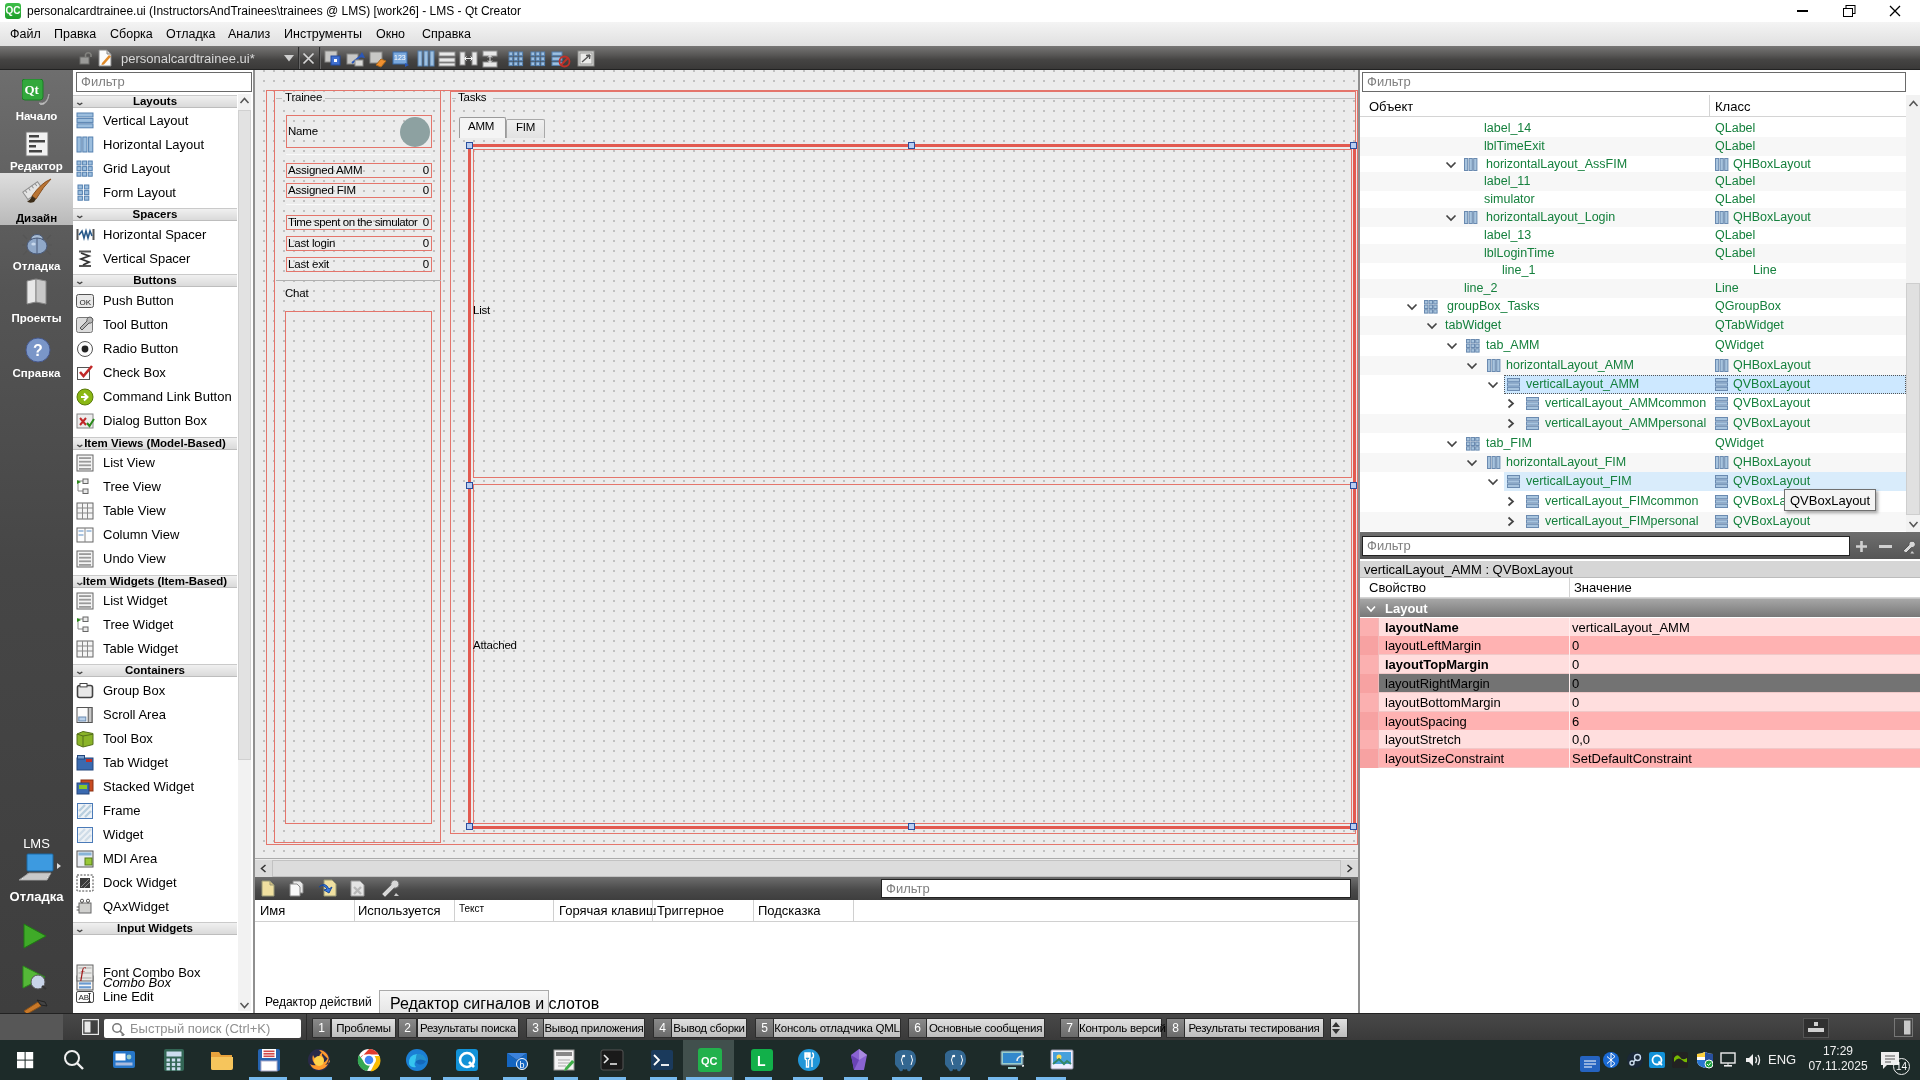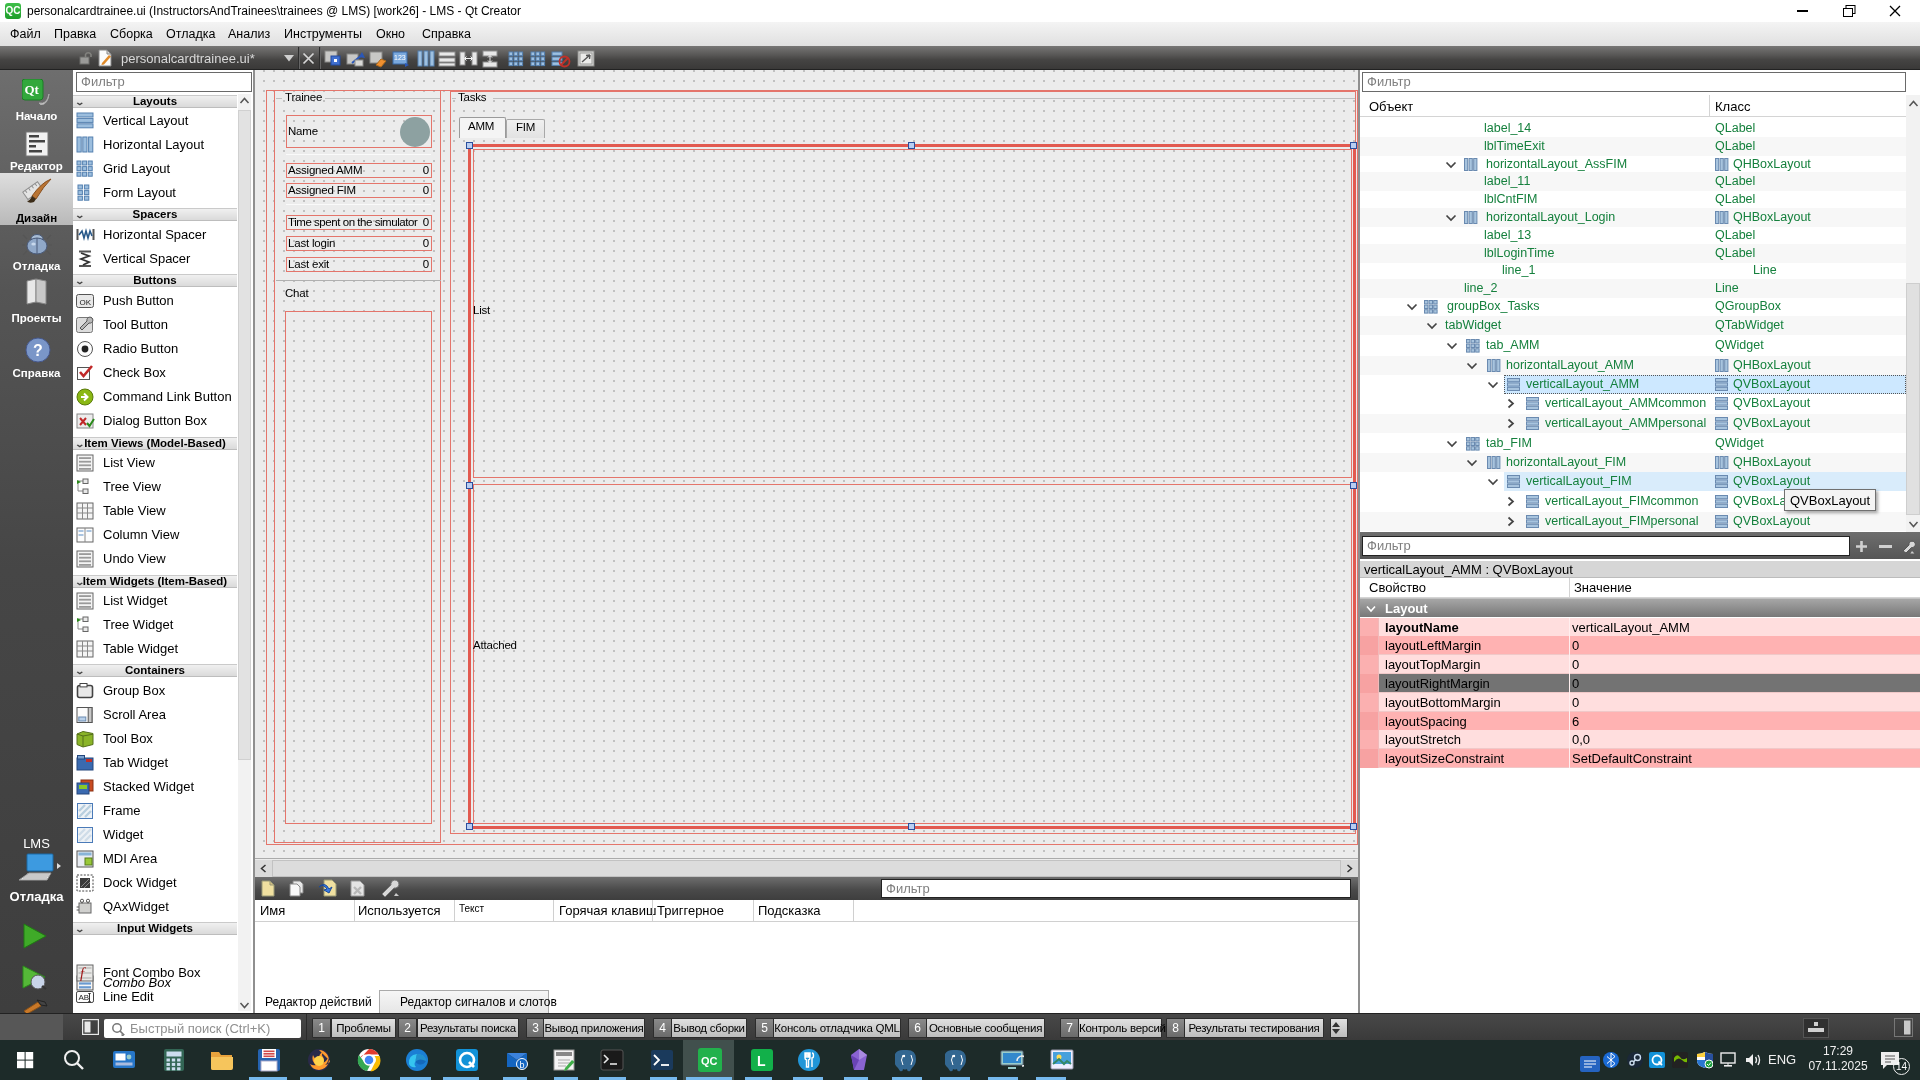--- a/index.html
+++ b/index.html
@@ -640,21 +640,21 @@
 <i style="position:absolute;left:199px;top:0;width:1px;height:21px;background:#d0d0d0;"></i>
 <i style="position:absolute;left:298px;top:0;width:1px;height:21px;background:#d0d0d0;"></i>
 <i style="position:absolute;left:397px;top:0;width:1px;height:21px;background:#d0d0d0;"></i>
 <i style="position:absolute;left:498px;top:0;width:1px;height:21px;background:#d0d0d0;"></i>
 <i style="position:absolute;left:598px;top:0;width:1px;height:21px;background:#d0d0d0;"></i>
 </div>
 <div style="position:absolute;left:0;top:852px;width:1103px;height:67px;background:#fff;"></div>
 <div style="position:absolute;left:0;top:919px;width:1103px;height:24px;background:#fff;">
 <div style="position:absolute;left:124px;top:1px;width:170px;height:23px;background:linear-gradient(#f6f6f6,#e6e6e6);border:1px solid #aaa;border-bottom:none;"></div>
 <span style="position:absolute;left:10px;top:6px;font-size:12px;">Редактор действий</span>
-<span style="position:absolute;left:145px;top:6px;font-size:12px;">Редактор сигналов и слотов</span>
+<span style="position:absolute;left:135px;top:6px;font-size:16px;">Редактор сигналов и слотов</span>
 </div>
 </div>
 <div class="abs" style="left:1358px;top:70px;width:562px;height:943px;background:#fff;border-left:2px solid #8f8f8f;">
 <div class="winput" style="left:2px;top:2px;width:544px;height:20px;line-height:18px;">Фильтр</div>
 <div style="position:absolute;left:0;top:25px;width:546px;height:22px;border-bottom:1px solid #d4d4d4;">
       <span style="position:absolute;left:9px;top:4px;">Объект</span>
       <span style="position:absolute;left:355px;top:4px;">Класс</span>
       <i style="position:absolute;left:349px;top:0;width:1px;height:22px;background:#d4d4d4;"></i>
     </div>
 <div class="trow" style="top:49px;">
@@ -680,21 +680,21 @@
         <rect x="5.1" y="0.5" width="3.2" height="12" fill="#a8c4de" stroke="#6a8ab0"></rect>
         <rect x="9.7" y="0.5" width="3.2" height="12" fill="#a8c4de" stroke="#6a8ab0"></rect>
       </svg>
       <span style="position:absolute;left:373px;top:2px;">QHBoxLayout</span>
     </div>
 <div class="trow" style="top:102px;background:#f7f7f7;">
       <span style="position:absolute;left:124px;top:2px;">label_11</span>
       <span style="position:absolute;left:355px;top:2px;">QLabel</span>
     </div>
 <div class="trow" style="top:120px;">
-      <span style="position:absolute;left:124px;top:2px;">lblCntFIM</span>
+      <span style="position:absolute;left:124px;top:2px;">simulator</span>
       <span style="position:absolute;left:355px;top:2px;">QLabel</span>
     </div>
 <div class="trow" style="top:138px;background:#f7f7f7;">
       <svg style="position:absolute;left:85px;top:6px;" width="12" height="8">
         <path d="M1.5 1.5 L6 6 L10.5 1.5" fill="none" stroke="#444" stroke-width="1.7"></path>
       </svg>
       <svg style="position:absolute;left:104px;top:3px;" width="14" height="14">
         <rect x="0.5" y="0.5" width="3.2" height="12" fill="#a8c4de" stroke="#6a8ab0"></rect>
         <rect x="5.1" y="0.5" width="3.2" height="12" fill="#a8c4de" stroke="#6a8ab0"></rect>
         <rect x="9.7" y="0.5" width="3.2" height="12" fill="#a8c4de" stroke="#6a8ab0"></rect>
@@ -968,21 +968,21 @@
         <s style="position:absolute;left:209px;top:0;width:1px;height:19px;background:#ffefef;"></s>
       </div>
 <div class="prow" style="top:104px;background:#ffb2b2;border-bottom:1px solid #f0c8c8;">
         <i style="background:#f7a2a2;border-right:1px solid #f0baba;"></i>
         <b style="font-weight:normal;">layoutLeftMargin</b>
         <u>0</u>
         <s style="position:absolute;left:209px;top:0;width:1px;height:19px;background:#ffefef;"></s>
       </div>
 <div class="prow" style="top:123px;background:#ffdede;border-bottom:1px solid #f0c8c8;">
         <i style="background:#fbb0b0;border-right:1px solid #f0baba;"></i>
-        <b style="font-weight:normal;">layoutTopMargin</b>
+        <b style="font-weight:bold;">layoutTopMargin</b>
         <u>0</u>
         <s style="position:absolute;left:209px;top:0;width:1px;height:19px;background:#ffefef;"></s>
       </div>
 <div class="prow" style="top:142px;background:#737373;border-bottom:1px solid #f0c8c8;">
         <i style="background:#f7a2a2;border-right:1px solid #f0baba;"></i>
         <b style="font-weight:normal;">layoutRightMargin</b>
         <u>0</u>
         <s style="position:absolute;left:209px;top:0;width:1px;height:19px;background:#ffefef;"></s>
       </div>
 <div class="prow" style="top:161px;background:#ffdede;border-bottom:1px solid #f0c8c8;">

